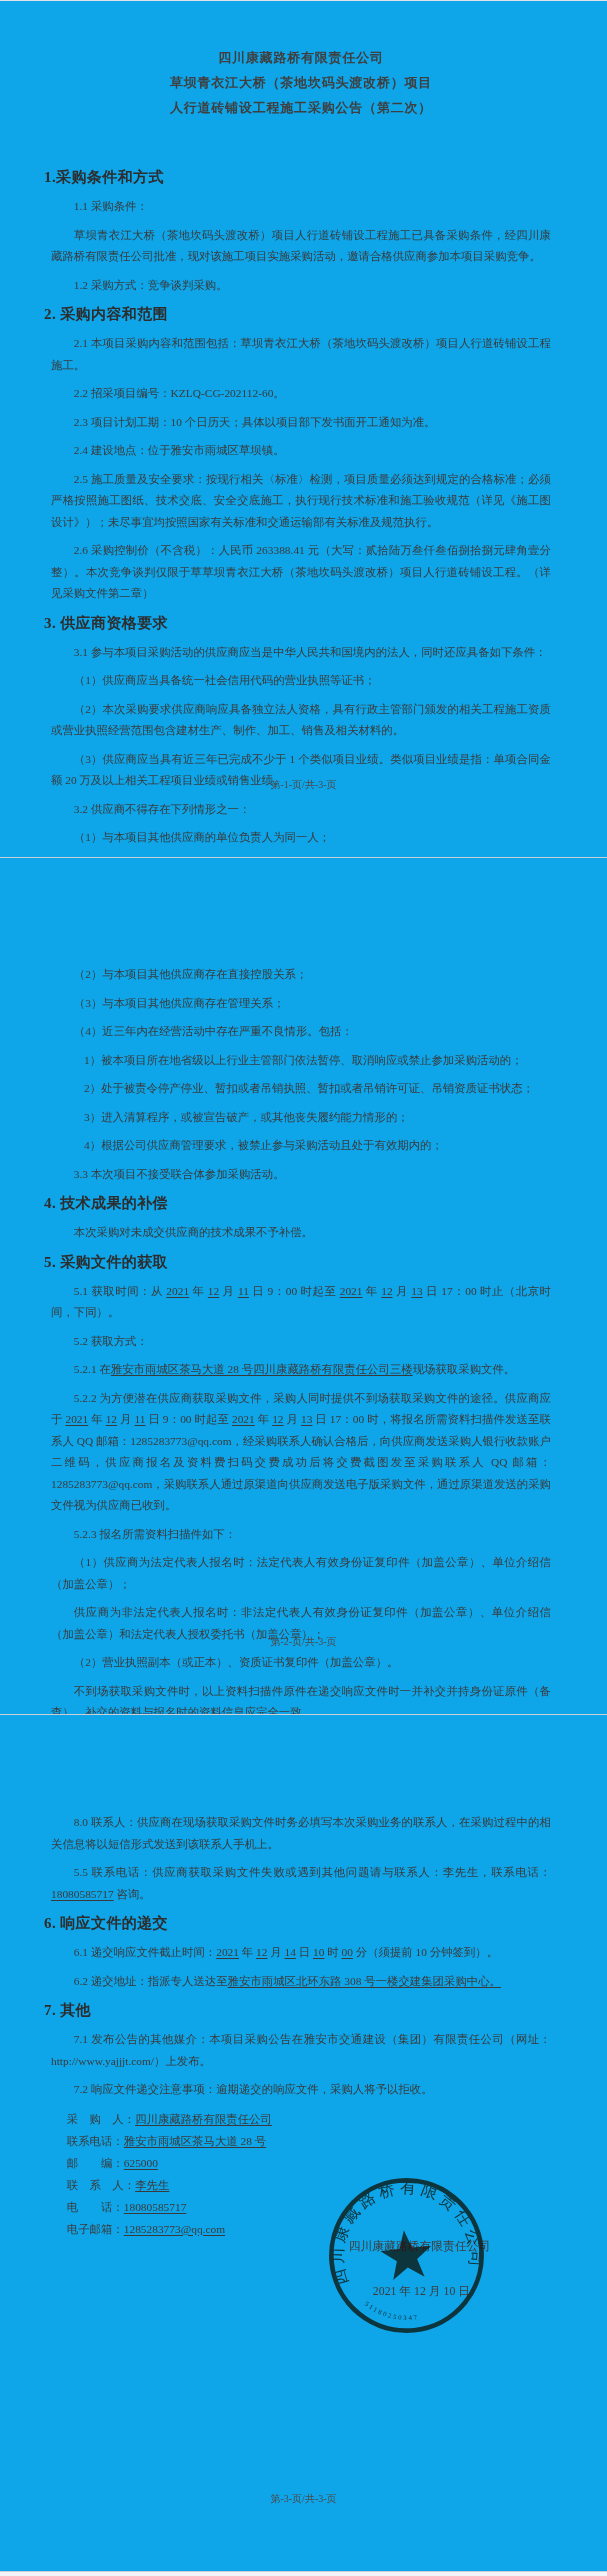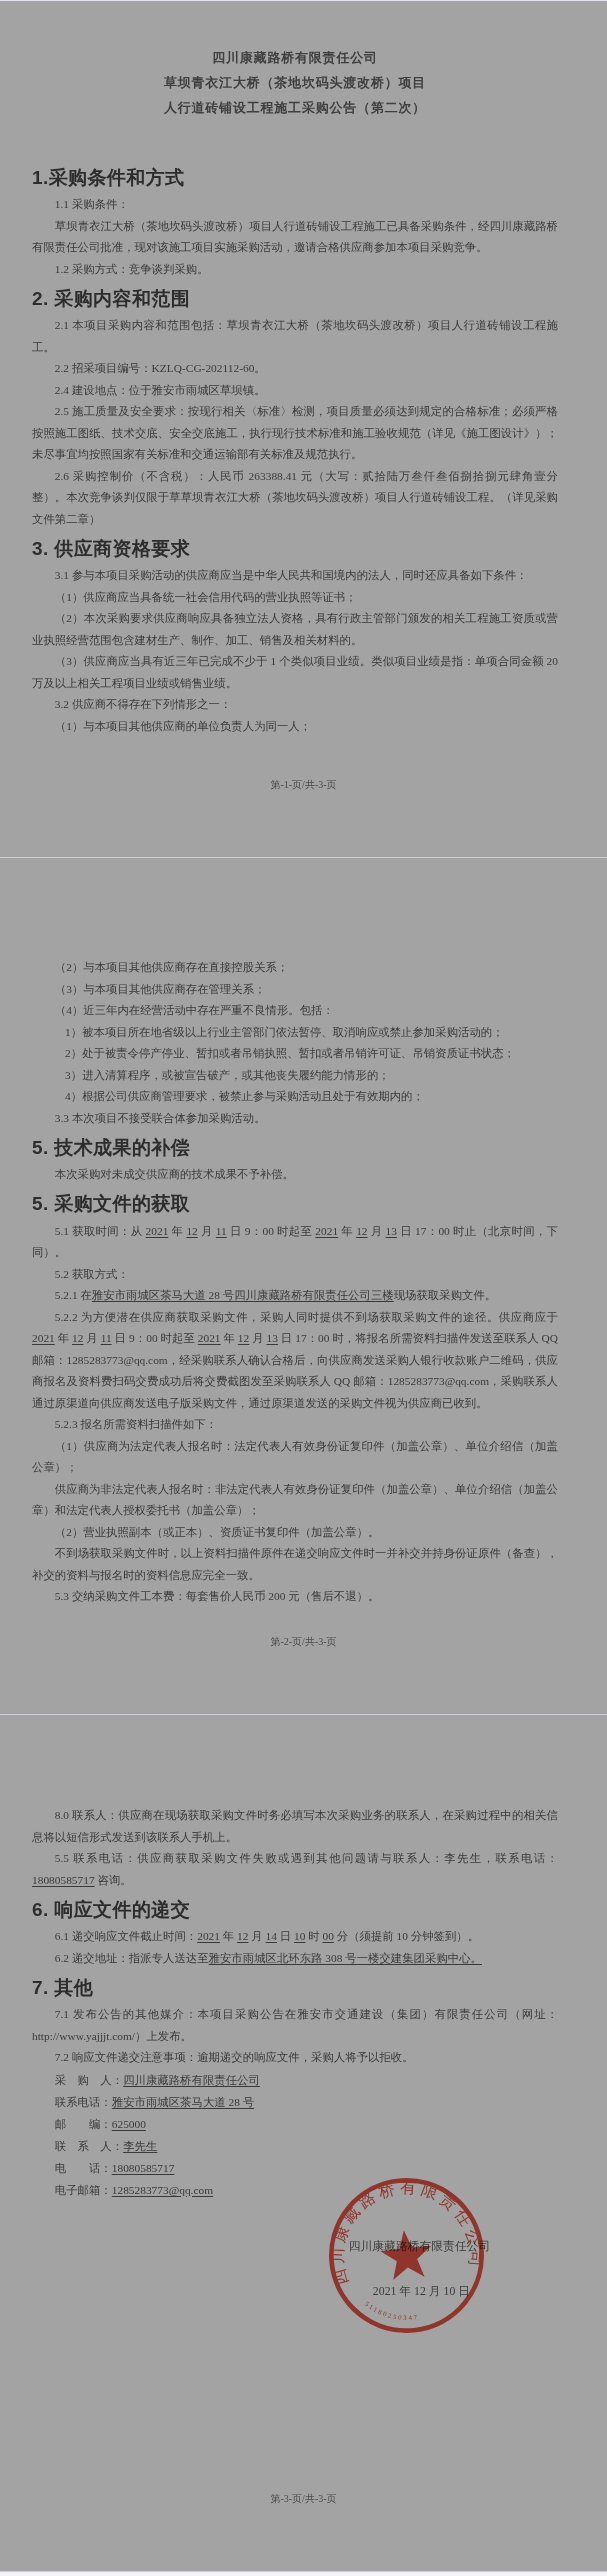--- a/index.html
+++ b/index.html
@@ -1,25 +1,25 @@
 <!DOCTYPE html>
 <html style="font-size:12px"><head>
 <meta charset="utf-8">
 <style>
   html,body{margin:0;padding:0;background:#f4f4f8;}
   .doc{width:607px;border-top:1.5px solid #e0e1e9;font-family:"Liberation Serif","DejaVu Serif",serif;color:#3a3a3a;}
-  .page{position:relative;width:607px;height:857px;background:#a3a3a3;box-sizing:border-box;
-        padding:0 49px 0 32px;border-bottom:1.5px solid #cdced6;overflow:hidden;}
+  .page{position:relative;width:607px;height:857px;background:#0ea5e9;box-sizing:border-box;
+        padding:0 49px 0 44px;border-bottom:1.5px solid #cdced6;overflow:hidden;}
   .page.p3{height:857px;}
   .title{padding-top:44px;text-align:center;font-size:13px;font-weight:700;line-height:25px;
          color:#3f3f3f;letter-spacing:0.8px;}
-  .h{font-family:Liberation Sans, sans-serif;font-weight:700;font-size:19px;
+  .h{font-family:Liberation Serif, serif;font-weight:700;font-size:15px;
      color:#2d2d2d;margin:6.8px 0 5.3px;line-height:23px;letter-spacing:0.4px;}
   .h.first{margin-top:46px;}
-  .b{margin:0;font-size:11.4px;line-height:21.5px;text-align:justify;text-indent:2em;color:#3a3a3a;}
+  .b{margin:7px;font-size:11.4px;line-height:21.5px;text-align:justify;text-indent:2em;color:#3a3a3a;}
   .b.sub{text-indent:2.9em;}
   .pt130{padding-top:99px;}
   .pt120{padding-top:90px;}
   .u{text-decoration:underline;text-underline-offset:2.3px;}
   .foot{position:absolute;left:0;right:0;bottom:65px;text-align:center;font-size:10px;color:#4a4a4a;}
   .crow{font-size:11.4px;line-height:22px;padding-left:2em;}
   .clabel{color:#3a3a3a;}
   .cvalue{text-decoration:underline;text-underline-offset:2.3px;}
   .sig{position:absolute;top:524px;left:321px;width:197px;text-align:center;font-size:11.8px;color:#3c3c3c;z-index:1;}
   .sigdate{position:absolute;top:569px;left:338px;width:167px;text-align:center;font-size:11.8px;color:#3c3c3c;z-index:1;}
@@ -38,20 +38,21 @@
       <div>草坝青衣江大桥（茶地坎码头渡改桥）项目</div>
       <div>人行道砖铺设工程施工采购公告（第二次）</div>
     </div>
     <h2 class="h first">1.采购条件和方式</h2>
     <p class="b">1.1 采购条件：</p>
     <p class="b">草坝青衣江大桥（茶地坎码头渡改桥）项目人行道砖铺设工程施工已具备采购条件，经四川康藏路桥有限责任公司批准，现对该施工项目实施采购活动，邀请合格供应商参加本项目采购竞争。</p>
     <p class="b">1.2 采购方式：竞争谈判采购。</p>
     <h2 class="h">2. 采购内容和范围</h2>
     <p class="b">2.1 本项目采购内容和范围包括：草坝青衣江大桥（茶地坎码头渡改桥）项目人行道砖铺设工程施工。</p>
     <p class="b">2.2 招采项目编号：KZLQ-CG-202112-60。</p>
+    <p class="b">2.3 项目计划工期：10 个日历天；具体以项目部下发书面开工通知为准。</p>
     <p class="b">2.4 建设地点：位于雅安市雨城区草坝镇。</p>
     <p class="b">2.5 施工质量及安全要求：按现行相关〈标准〉检测，项目质量必须达到规定的合格标准；必须严格按照施工图纸、技术交底、安全交底施工，执行现行技术标准和施工验收规范（详见《施工图设计》）；未尽事宜均按照国家有关标准和交通运输部有关标准及规范执行。</p>
     <p class="b">2.6 采购控制价（不含税）：人民币 263388.41 元（大写：贰拾陆万叁仟叁佰捌拾捌元肆角壹分整）。本次竞争谈判仅限于草草坝青衣江大桥（茶地坎码头渡改桥）项目人行道砖铺设工程。（详见采购文件第二章）</p>
     <h2 class="h">3. 供应商资格要求</h2>
     <p class="b">3.1 参与本项目采购活动的供应商应当是中华人民共和国境内的法人，同时还应具备如下条件：</p>
     <p class="b">（1）供应商应当具备统一社会信用代码的营业执照等证书；</p>
     <p class="b">（2）本次采购要求供应商响应具备独立法人资格，具有行政主管部门颁发的相关工程施工资质或营业执照经营范围包含建材生产、制作、加工、销售及相关材料的。</p>
     <p class="b">（3）供应商应当具有近三年已完成不少于 1 个类似项目业绩。类似项目业绩是指：单项合同金额 20 万及以上相关工程项目业绩或销售业绩。</p>
     <p class="b">3.2 供应商不得存在下列情形之一：</p>
     <p class="b">（1）与本项目其他供应商的单位负责人为同一人；</p>
@@ -60,21 +61,21 @@
 
   <section class="page pt130">
     <p class="b">（2）与本项目其他供应商存在直接控股关系；</p>
     <p class="b">（3）与本项目其他供应商存在管理关系；</p>
     <p class="b">（4）近三年内在经营活动中存在严重不良情形。包括：</p>
     <p class="b sub">1）被本项目所在地省级以上行业主管部门依法暂停、取消响应或禁止参加采购活动的；</p>
     <p class="b sub">2）处于被责令停产停业、暂扣或者吊销执照、暂扣或者吊销许可证、吊销资质证书状态；</p>
     <p class="b sub">3）进入清算程序，或被宣告破产，或其他丧失履约能力情形的；</p>
     <p class="b sub">4）根据公司供应商管理要求，被禁止参与采购活动且处于有效期内的；</p>
     <p class="b">3.3 本次项目不接受联合体参加采购活动。</p>
-    <h2 class="h">5. 技术成果的补偿</h2>
+    <h2 class="h">4. 技术成果的补偿</h2>
     <p class="b">本次采购对未成交供应商的技术成果不予补偿。</p>
     <h2 class="h">5. 采购文件的获取</h2>
     <p class="b"><span>5.1 获取时间：从 </span><span class="u">2021</span><span> 年 </span><span class="u">12</span><span> 月 </span><span class="u">11</span><span> 日 9：00 时起至 </span><span class="u">2021</span><span> 年 </span><span class="u">12</span><span> 月 </span><span class="u">13</span><span> 日 17：00 时止（北京时间，下同）。</span></p>
     <p class="b">5.2 获取方式：</p>
     <p class="b"><span>5.2.1 在</span><span class="u">雅安市雨城区茶马大道 28 号四川康藏路桥有限责任公司三楼</span><span>现场获取采购文件。</span></p>
     <p class="b"><span>5.2.2 为方便潜在供应商获取采购文件，采购人同时提供不到场获取采购文件的途径。供应商应于 </span><span class="u">2021</span><span> 年 </span><span class="u">12</span><span> 月 </span><span class="u">11</span><span> 日 9：00 时起至 </span><span class="u">2021</span><span> 年 </span><span class="u">12</span><span> 月 </span><span class="u">13</span><span> 日 17：00 时，将报名所需资料扫描件发送至联系人 QQ 邮箱：1285283773@qq.com，经采购联系人确认合格后，向供应商发送采购人银行收款账户二维码，供应商报名及资料费扫码交费成功后将交费截图发至采购联系人 QQ 邮箱：1285283773@qq.com，采购联系人通过原渠道向供应商发送电子版采购文件，通过原渠道发送的采购文件视为供应商已收到。</span></p>
     <p class="b">5.2.3 报名所需资料扫描件如下：</p>
     <p class="b">（1）供应商为法定代表人报名时：法定代表人有效身份证复印件（加盖公章）、单位介绍信（加盖公章）；</p>
     <p class="b">供应商为非法定代表人报名时：非法定代表人有效身份证复印件（加盖公章）、单位介绍信（加盖公章）和法定代表人授权委托书（加盖公章）；</p>
     <p class="b">（2）营业执照副本（或正本）、资质证书复印件（加盖公章）。</p>

